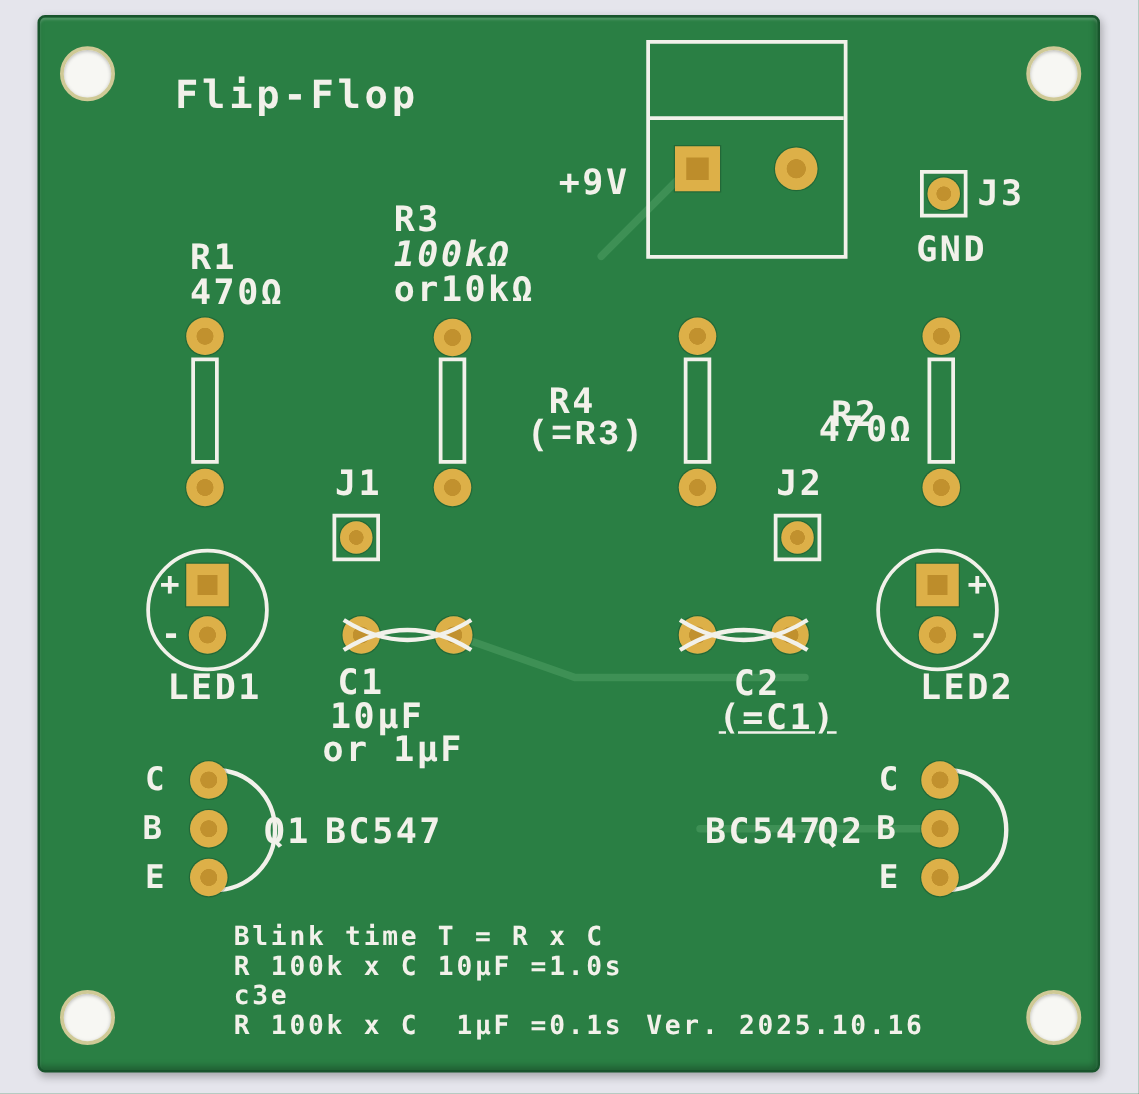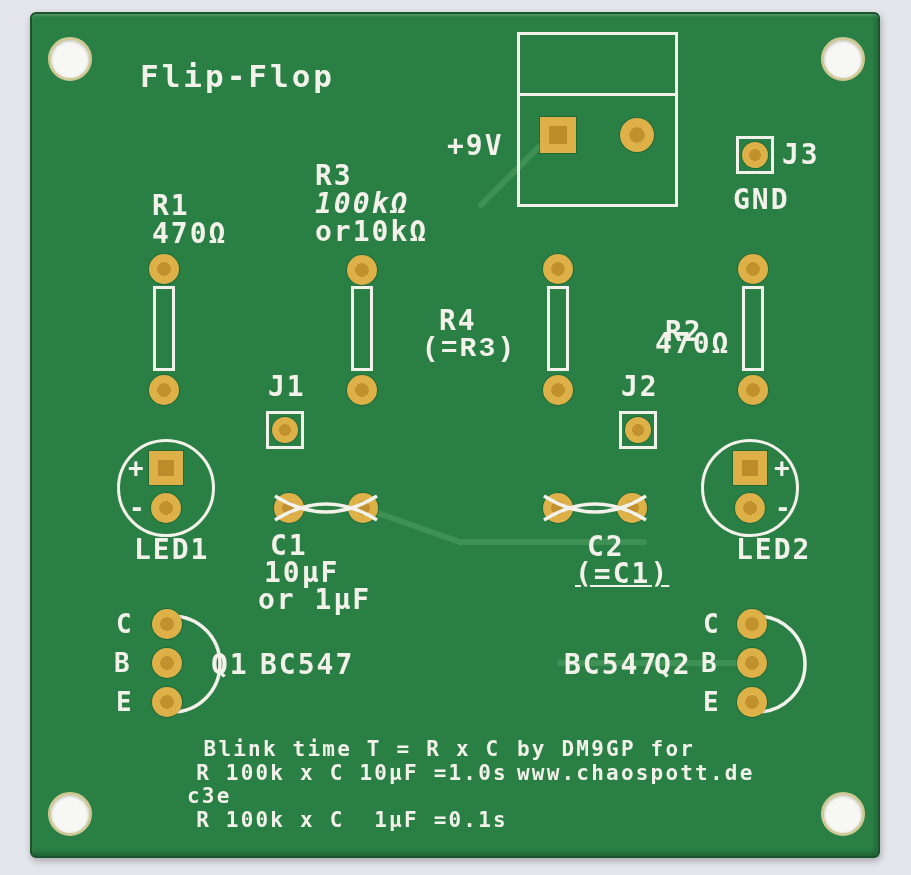--- a/index.html
+++ b/index.html
@@ -45,21 +45,21 @@
   .jbox { width: 38px; height: 38px; border: 3px solid #f2f1ea; }
   .jbox .pad { position: absolute; left: 50%; top: 50%; width: 26px; height: 26px; transform: translate(-50%,-50%); }
   .res  { width: 22px; height: 85px; border: 3px solid #f2f1ea; }
   .ring { width: 98px; height: 98px; border: 3px solid #f2f1ea; border-radius: 50%; }
   .conn { width: 161px; height: 175px; border: 3px solid #f2f1ea; }
   .conn-line { position: absolute; left: 0; right: 0; top: 58px; height: 3px; background: #f2f1ea; }
   svg { overflow: visible; }
   .trace { stroke: #3f9156; stroke-width: 6; fill: none; stroke-linecap: round; opacity: .95; }
   .silkpath { stroke: #f2f1ea; stroke-width: 3.5; fill: none; }
   .notes { width: 690px; }
-  .note-row { display: flex; text-align: center; }
+  .note-row { display: flex; }
   .note-left { display: inline-block; width: 330px; }
 </style>
 </head>
 <body>
 
 <div class="board">
 
   <svg class="abs" style="left:0;top:0;width:850px;height:846px;" viewBox="0 0 850 846">
     <path class="trace" d="M513,127 L449,191"></path>
     <path class="trace" d="M331,494 L428,528 L612,528"></path>
@@ -173,27 +173,26 @@
   <div class="abs pad" style="left:705px;top:673px;"></div>
   <div class="abs silk t-pin" style="left:671px;top:597px;">C</div>
   <div class="abs silk t-pin" style="left:669px;top:636px;">B</div>
   <div class="abs silk t-pin" style="left:671px;top:675px;">E</div>
   <div class="abs silk t-lab" style="left:532px;top:637px;">BC547</div>
   <div class="abs silk t-lab" style="left:622px;top:637px;">Q2</div>
 
   <div class="abs notes" style="left:155px;top:724px;">
     <div class="note-row">
       <span class="silk t-note note-left">Blink time T = R x C</span>
-      <span class="silk t-note">by DM9GP for</span>
     </div>
     <div class="note-row">
       <span class="silk t-note note-left">R 100k x C 10µF =1.0s</span>
-      <span class="silk t-note">www.chaospott.de</span>
     </div>
     <div class="note-row">
       <span class="silk t-note">c3e</span>
     </div>
     <div class="note-row">
       <span class="silk t-note note-left">R 100k x C  1µF =0.1s</span>
+      <span class="silk t-note">Ver. 2025.10.16</span>
     </div>
   </div>
 
 </div>
 
 </body></html>

